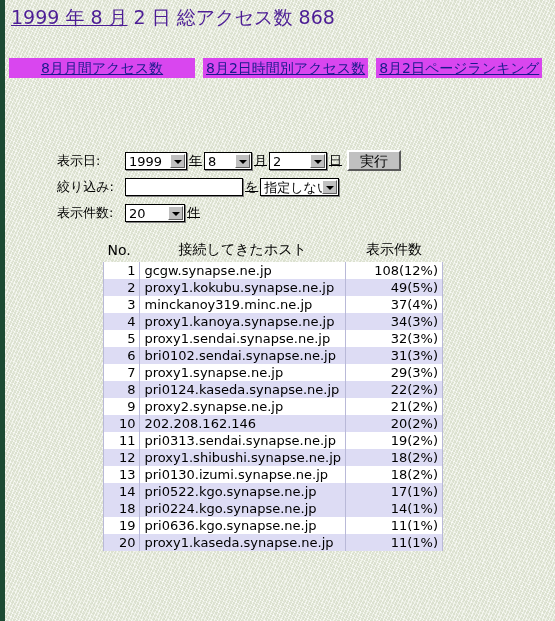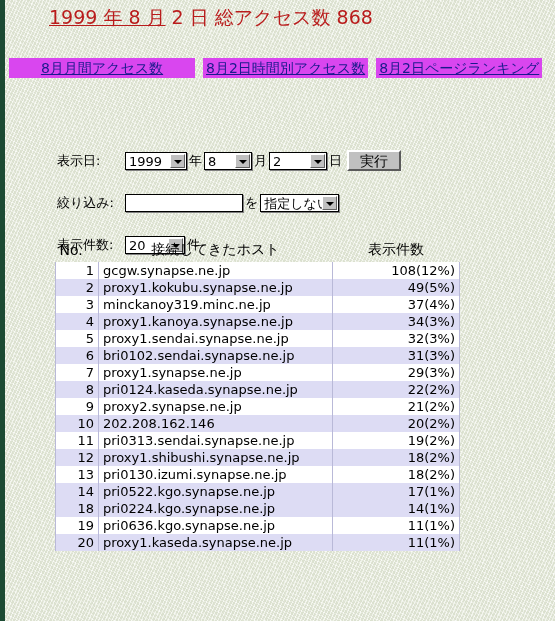--- a/index.html
+++ b/index.html
@@ -42,23 +42,22 @@
     padding: 0;
   }
   
   .title-row {
     position: absolute;
     left: 11px;
     top: 5px;
     font-size: 19px;
     line-height: 24px;
     white-space: nowrap;
-    color: #b91c1c;
+    color: #4c1d95;
     font-family: "DejaVu Sans", "Liberation Sans", sans-serif;
-    margin-left: 38px;
   }
   .title-u { text-decoration: underline; }
   .title-rest { text-decoration: none; }
 
   
   .navbar {
     position: absolute;
     left: 9px;
     top: 58px;
     width: 540px;
@@ -92,21 +91,22 @@
     position: absolute;
     left: 57px;
     top: 148px;
     font-size: 13px;
     color: #000;
   }
   .formrow {
     height: 23px;
     line-height: 23px;
     white-space: nowrap;
-    margin-bottom: 19px;
+    margin-bottom: 3px;
+    text-decoration: underline;
   }
   .flabel {
     display: inline-block;
     width: 68px;
     text-align: left;
     font-size: 13px;
     vertical-align: middle;
   }
   .unit {
     font-size: 13px;
@@ -190,22 +190,23 @@
 
   
   .tablewrap {
     position: absolute;
     left: 55px;
     top: 240px;
     width: 426px;
   }
   table.ranking {
     border-collapse: collapse;
-    width: 405px;
-    font-size: 13px;
+    width: 340px;
+    font-size: 13px;
+    margin-left: 48px;
   }
   table.ranking th {
     font-weight: normal;
     font-size: 14px;
     padding: 0 4px 2px 4px;
     background: transparent;
     color: #000;
     border: none;
     height: 20px;
   }

